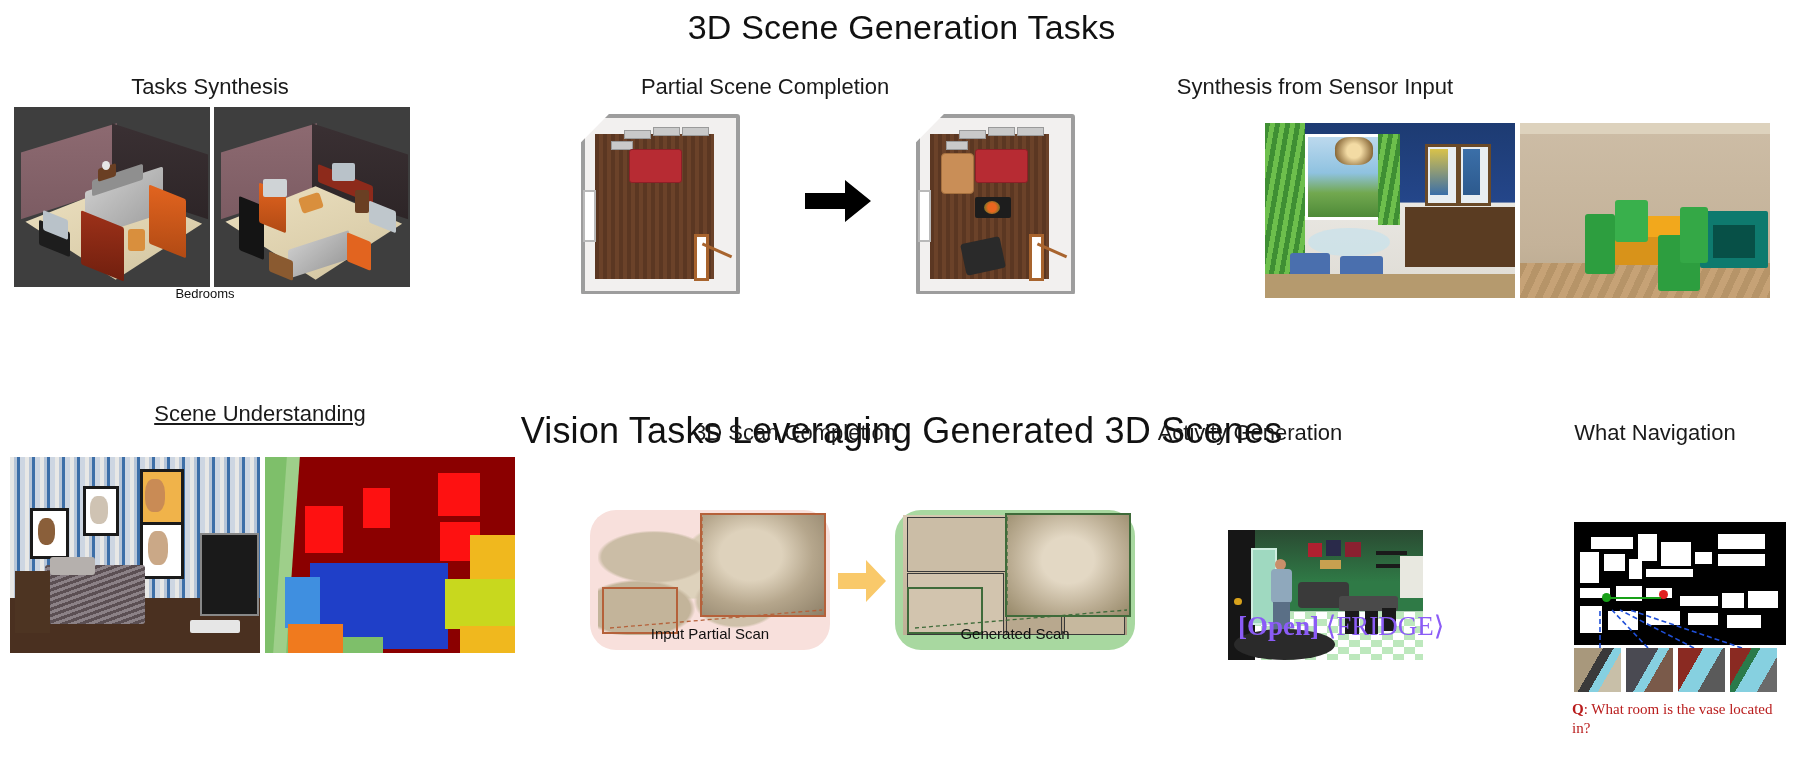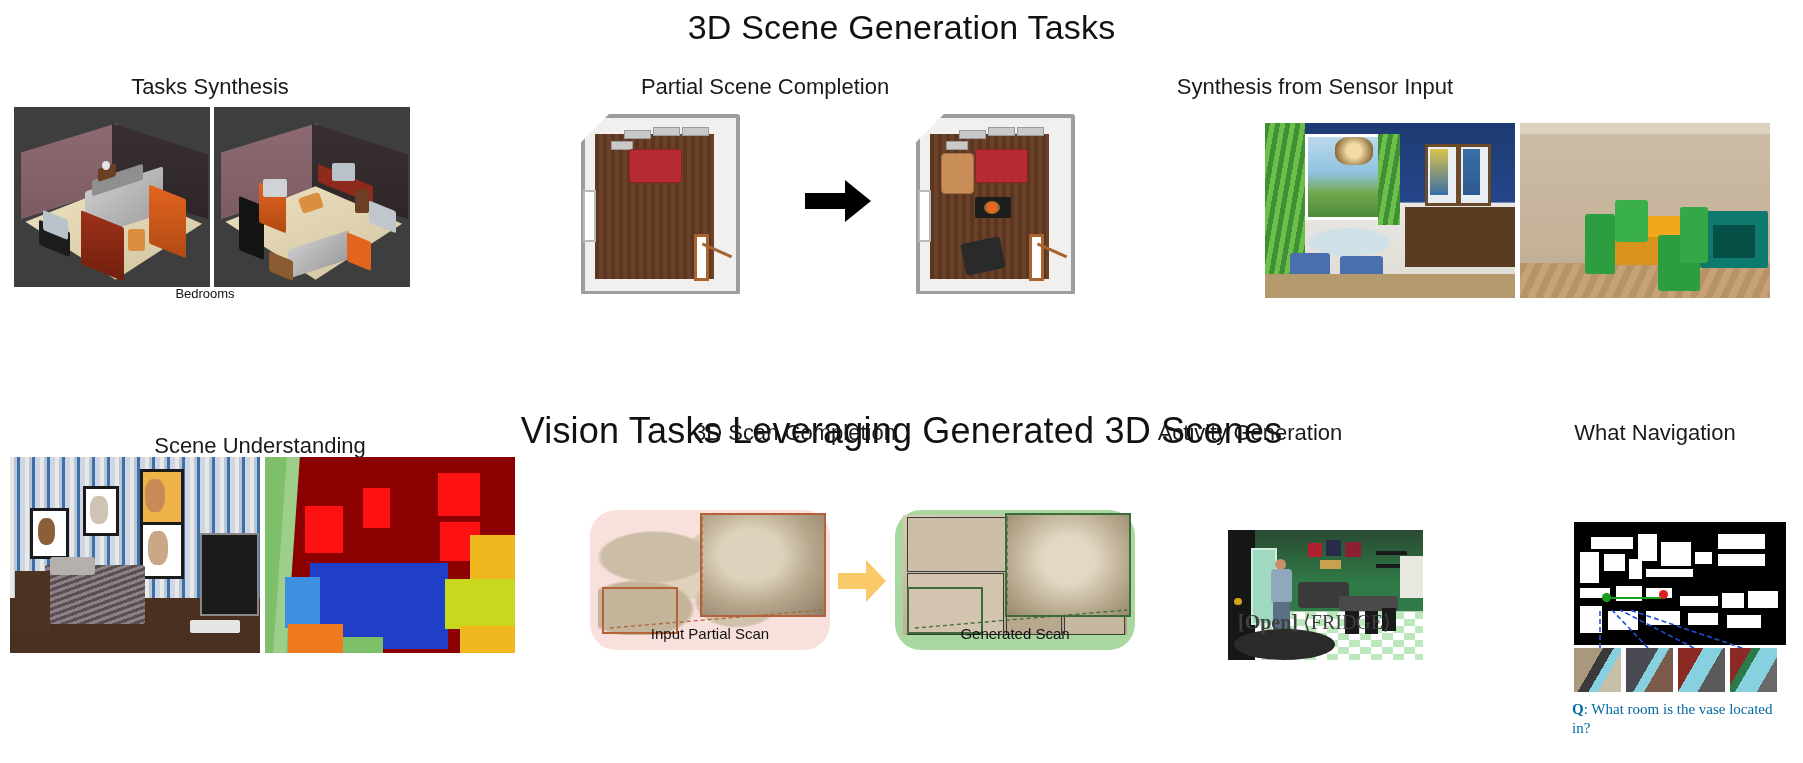--- a/index.html
+++ b/index.html
@@ -46,27 +46,27 @@
 
   
   .ph{position:absolute;inset:0;}
 
   
   .scanbox{position:absolute;border-radius:26px;}
   .scanlabel{position:absolute;width:100%;text-align:center;font-size:15px;color:#111;}
   .zoombox{position:absolute;background:#cbbda6;}
 
   
-  .act-text{position:absolute;font-size:20px;font-weight:bold;color:#404040;
+  .act-text{position:absolute;font-size:27px;font-weight:bold;color:#8b5cf6;
      font-family:"Liberation Serif",serif;white-space:nowrap;}
 
   
   .map{position:absolute;background:#000;}
   .mapw{position:absolute;background:#fff;}
-  .qtext{position:absolute;font-family:"Liberation Serif",serif;font-size:15px;line-height:1.25;color:#0369a1;}
+  .qtext{position:absolute;font-family:"Liberation Serif",serif;font-size:15px;line-height:1.25;color:#b91c1c;}
   .thumb{position:absolute;}
 </style>
 </head>
 <body>
 
 <div class="title" id="t1">3D Scene Generation Tasks</div>
 
 <div class="sub" style="left:70px;top:74px;width:280px;">Tasks Synthesis</div>
 
 <div class="panel bd" style="left:14px;top:107px;width:196px;height:180px;">
@@ -193,21 +193,21 @@
   <div style="position:absolute;left:77%;top:58%;width:17%;height:19%;background:#075047;"></div>
 
   <div style="position:absolute;left:26%;top:52%;width:12%;height:34%;background:#2d9e3f;border-radius:3px;"></div>
   <div style="position:absolute;left:38%;top:44%;width:13%;height:24%;background:#39b04c;border-radius:3px;"></div>
   <div style="position:absolute;left:55%;top:64%;width:17%;height:32%;background:#2d9e3f;border-radius:3px;"></div>
   <div style="position:absolute;left:64%;top:48%;width:11%;height:32%;background:#34a846;border-radius:3px;"></div>
 </div>
 
 <div class="title" id="t2">Vision Tasks Leveraging Generated 3D Scenes</div>
 
-<div class="sub" style="left:110px;top:433px;width:300px;">Scene Understanding</div>
+<div class="sub" style="left:110px;top:401px;width:300px;text-decoration:underline;">Scene Understanding</div>
 
 <div class="panel" style="left:10px;top:457px;width:250px;height:196px;">
   <div class="ph" style="background:repeating-linear-gradient(90deg,#e8e8e6 0 4px,#b8c6d8 4px 7px,#3d6fa8 7px 10px,#cdd6e2 10px 15px);"></div>
   <div style="position:absolute;left:0;top:72%;width:100%;height:28%;background:#4a3020;"></div>
   <div style="position:absolute;left:8%;top:26%;width:13%;height:23%;background:#fff;border:3px solid #1a1a1a;"></div>
   <div style="position:absolute;left:11%;top:31%;width:7%;height:14%;background:#8a5f3a;border-radius:40%;"></div>
   <div style="position:absolute;left:29%;top:15%;width:12%;height:22%;background:#fff;border:3px solid #1a1a1a;"></div>
   <div style="position:absolute;left:32%;top:20%;width:7%;height:14%;background:#cfc3b3;border-radius:40%;"></div>
   <div style="position:absolute;left:52%;top:6%;width:15%;height:26%;background:#f0b34a;border:3px solid #1a1a1a;"></div>
   <div style="position:absolute;left:54%;top:11%;width:8%;height:17%;background:#c98b55;border-radius:40%;"></div>

